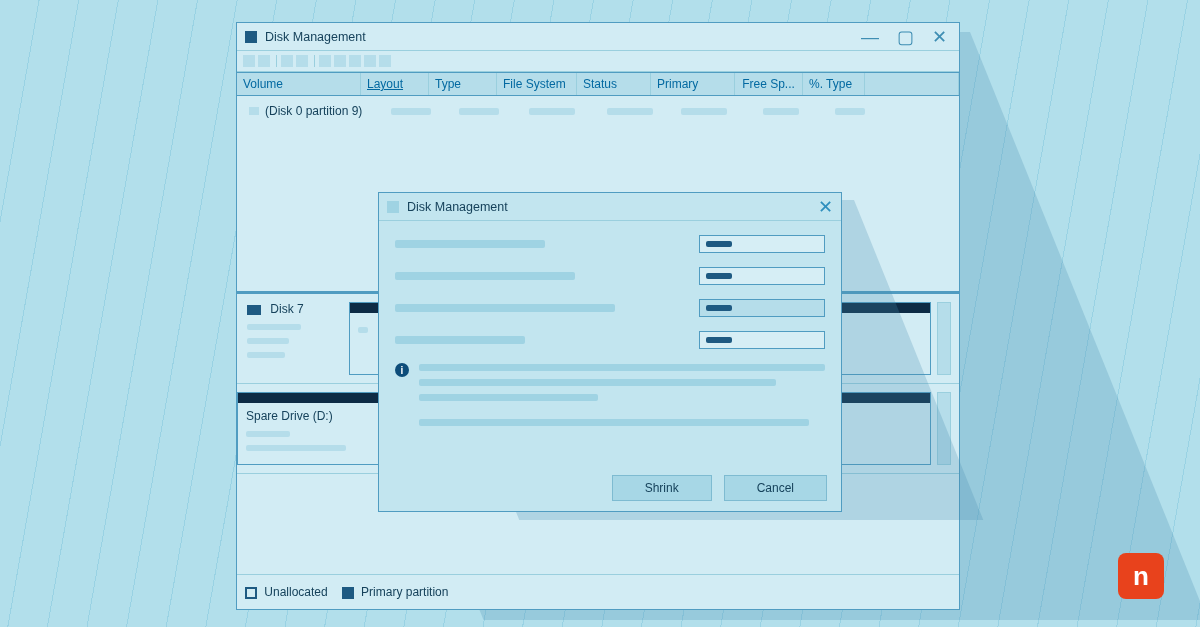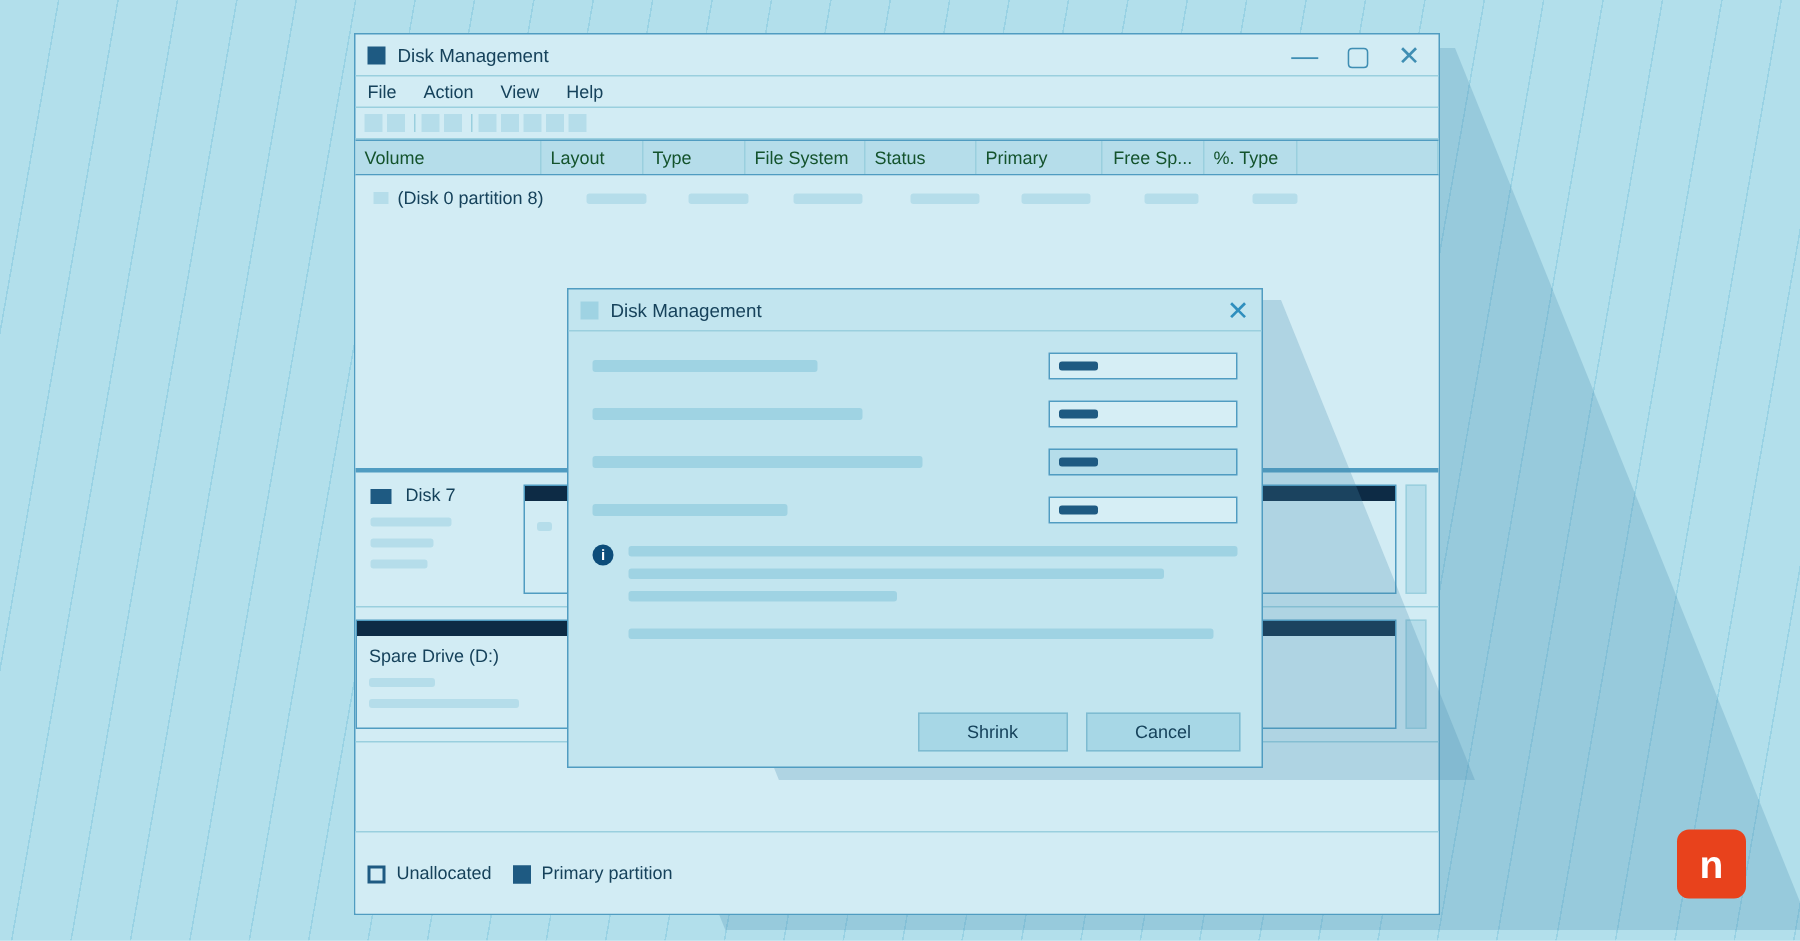--- a/index.html
+++ b/index.html
@@ -66,26 +66,26 @@
   }
   .toolbar {
     display:flex; gap:4px; padding:4px 6px;
     border-bottom:1px solid #9ACFDE;
   }
   .tool-group { display:flex; gap:3px; padding-right:6px; border-right:1px solid #9ACFDE; }
   .tool-group:last-child { border-right:none; }
   .tool-btn { width:12px; height:12px; background:#B5DDEA; }
   .col-headers {
     display:flex; background:#B5DDEA; border-top:1px solid #509CC1; border-bottom:1px solid #509CC1;
-    font-size:12px; color:#14532d;
+    font-size:12px; color:#0369a1;
   }
   .col-headers > div {
     padding:4px 6px; border-right:1px solid #9ACFDE;
   }
-  .col-volume{width:124px;} .col-layout{width:68px;} .col-type{width:68px;} .col-fs{width:80px;}
+  .col-volume{width:124px;} .col-layout{width:68px;text-decoration:underline;} .col-type{width:68px;} .col-fs{width:80px;}
   .col-status{width:74px;} .col-cap{width:84px;} .col-free{width:68px;text-align:center;} .col-pfree{width:62px;}
   .col-rest{flex:1; border-right:none;}
   .vol-rows { background:#D2ECF4; padding:6px 0 0 0; height:198px; border-bottom:3px solid #509CC1; }
   .vol-row { display:flex; align-items:center; font-size:12px; color:#16425B; padding:2px 0 2px 12px; }
   .vol-marker { width:10px; height:8px; background:#B5DDEA; margin-right:6px; }
   .vol-name { width:118px; }
   .cell-ph { background:#B5DDEA; height:7px; border-radius:2px; }
   .disk-section { display:flex; height:90px; border-bottom:1px solid #9ACFDE; }
   .disk-meta {
     width:112px; padding:8px 10px; font-size:12px; color:#16425B;
@@ -96,21 +96,21 @@
   .partition {
     flex:1; border:1px solid #509CC1; background:#D2ECF4;
     display:flex; flex-direction:column;
   }
   .partition .part-header { height:10px; background:#0D2B45; }
   .partition .part-content { padding:6px 8px; font-size:12px; color:#16425B; }
   .part-content .ph { height:6px; background:#B5DDEA; border-radius:2px; margin-top:8px; }
   .scroll-slot { width:14px; background:#B5DDEA; margin-left:6px; border:1px solid #9ACFDE;}
   .legend {
     display:flex; gap:14px; align-items:center;
-    padding:20px 8px; font-size:12px; color:#16425B;
+    padding:10px 8px; font-size:12px; color:#16425B;
     border-top:1px solid #9ACFDE; background:#D2ECF4;
     position:absolute; bottom:0; left:0; right:0;
   }
   .legend-swatch { width:12px; height:12px; border:1px solid #1E5A82; display:inline-block; vertical-align:middle; margin-right:4px; }
   .swatch-unalloc { background:#D2ECF4; border:2px solid #1E5A82; }
   .swatch-primary { background:#1E5A82; }
 
   
   .dialog-shadow {
     position:absolute; left:390px; top:200px; width:464px; height:320px;
@@ -176,26 +176,20 @@
     <span class="title-icon"></span>
     <span>Disk Management</span>
     <span class="title-spacer"></span>
     <div class="win-controls">
       <span class="win-btn">—</span>
       <span class="win-btn">▢</span>
       <span class="win-btn">✕</span>
     </div>
   </div>
 
-  <div class="menubar">
-    <span>File</span>
-    <span>Action</span>
-    <span>View</span>
-    <span>Help</span>
-  </div>
 
   <div class="toolbar">
     <div class="tool-group">
       <div class="tool-btn"></div>
       <div class="tool-btn"></div>
     </div>
     <div class="tool-group">
       <div class="tool-btn"></div>
       <div class="tool-btn"></div>
     </div>
@@ -216,21 +210,21 @@
     <div class="col-status">Status</div>
     <div class="col-cap">Primary</div>
     <div class="col-free">Free Sp...</div>
     <div class="col-pfree">%. Type</div>
     <div class="col-rest"></div>
   </div>
 
   <div class="vol-rows">
     <div class="vol-row">
       <span class="vol-marker"></span>
-      <span class="vol-name">(Disk 0 partition 8)</span>
+      <span class="vol-name">(Disk 0 partition 9)</span>
       <span class="cell-ph" style="width:40px;margin-left:8px"></span>
       <span class="cell-ph" style="width:40px;margin-left:28px"></span>
       <span class="cell-ph" style="width:46px;margin-left:30px"></span>
       <span class="cell-ph" style="width:46px;margin-left:32px"></span>
       <span class="cell-ph" style="width:46px;margin-left:28px"></span>
       <span class="cell-ph" style="width:36px;margin-left:36px"></span>
       <span class="cell-ph" style="width:30px;margin-left:36px"></span>
     </div>
   </div>
 

